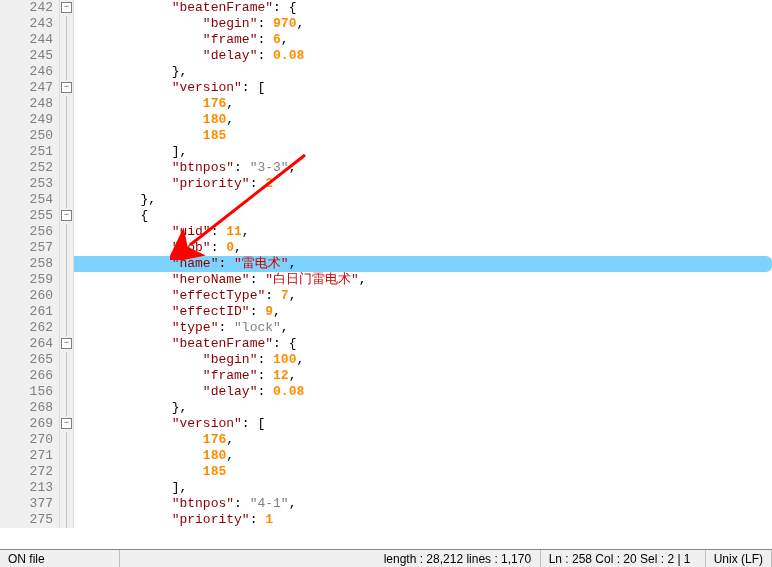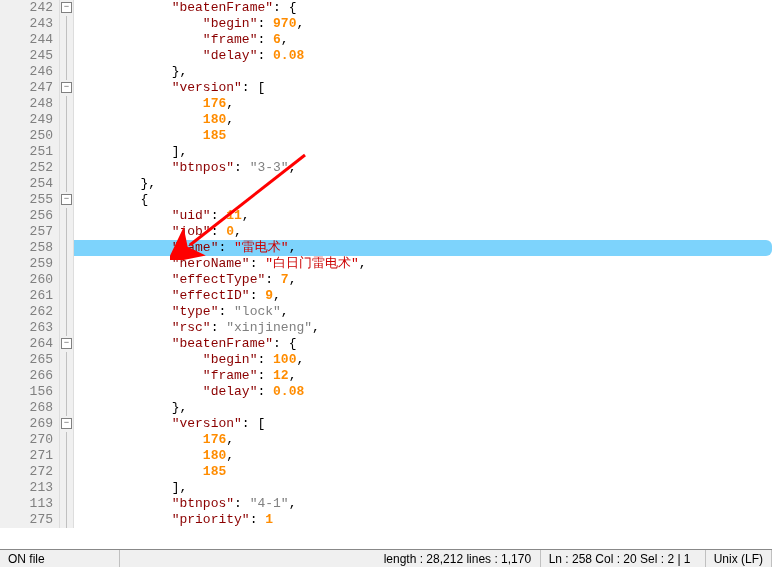--- a/index.html
+++ b/index.html
@@ -178,20 +178,27 @@
       <div class="code"><span>            </span><span class="punct">],</span></div>
     </div>
     <div class="line">
       <div class="gutter-ln">252</div>
       <div class="fold-col">
         <div class="fold-line"></div>
       </div>
       <div class="code"><span>            </span><span class="key">"btnpos"</span><span class="punct">: </span><span class="string">"3-3"</span><span class="punct">,</span></div>
     </div>
     <div class="line">
+      <div class="gutter-ln">253</div>
+      <div class="fold-col">
+        <div class="fold-line"></div>
+      </div>
+      <div class="code"><span>            </span><span class="key">"priority"</span><span class="punct">: </span><span class="number">2</span></div>
+    </div>
+    <div class="line">
       <div class="gutter-ln">254</div>
       <div class="fold-col">
         <div class="fold-line"></div>
       </div>
       <div class="code"><span>        </span><span class="punct">},</span></div>
     </div>
     <div class="line">
       <div class="gutter-ln">255</div>
       <div class="fold-col">
         <div class="fold-icon">−</div>
@@ -241,27 +248,20 @@
       <div class="code"><span>            </span><span class="key">"effectID"</span><span class="punct">: </span><span class="number">9</span><span class="punct">,</span></div>
     </div>
     <div class="line">
       <div class="gutter-ln">262</div>
       <div class="fold-col">
         <div class="fold-line"></div>
       </div>
       <div class="code"><span>            </span><span class="key">"type"</span><span class="punct">: </span><span class="string">"lock"</span><span class="punct">,</span></div>
     </div>
     <div class="line">
-      <div class="gutter-ln">263</div>
-      <div class="fold-col">
-        <div class="fold-line"></div>
-      </div>
-      <div class="code"><span>            </span><span class="key">"rsc"</span><span class="punct">: </span><span class="string">"xinjineng"</span><span class="punct">,</span></div>
-    </div>
-    <div class="line">
       <div class="gutter-ln">264</div>
       <div class="fold-col">
         <div class="fold-icon">−</div>
       </div>
       <div class="code"><span>            </span><span class="key">"beatenFrame"</span><span class="punct">: {</span></div>
     </div>
     <div class="line">
       <div class="gutter-ln">265</div>
       <div class="fold-col">
         <div class="fold-line"></div>
@@ -318,21 +318,21 @@
       <div class="code"><span>                </span><span class="number">185</span></div>
     </div>
     <div class="line">
       <div class="gutter-ln">213</div>
       <div class="fold-col">
         <div class="fold-line"></div>
       </div>
       <div class="code"><span>            </span><span class="punct">],</span></div>
     </div>
     <div class="line">
-      <div class="gutter-ln">113</div>
+      <div class="gutter-ln">377</div>
       <div class="fold-col">
         <div class="fold-line"></div>
       </div>
       <div class="code"><span>            </span><span class="key">"btnpos"</span><span class="punct">: </span><span class="string">"4-1"</span><span class="punct">,</span></div>
     </div>
     <div class="line">
       <div class="gutter-ln">275</div>
       <div class="fold-col">
         <div class="fold-line"></div>
       </div>

